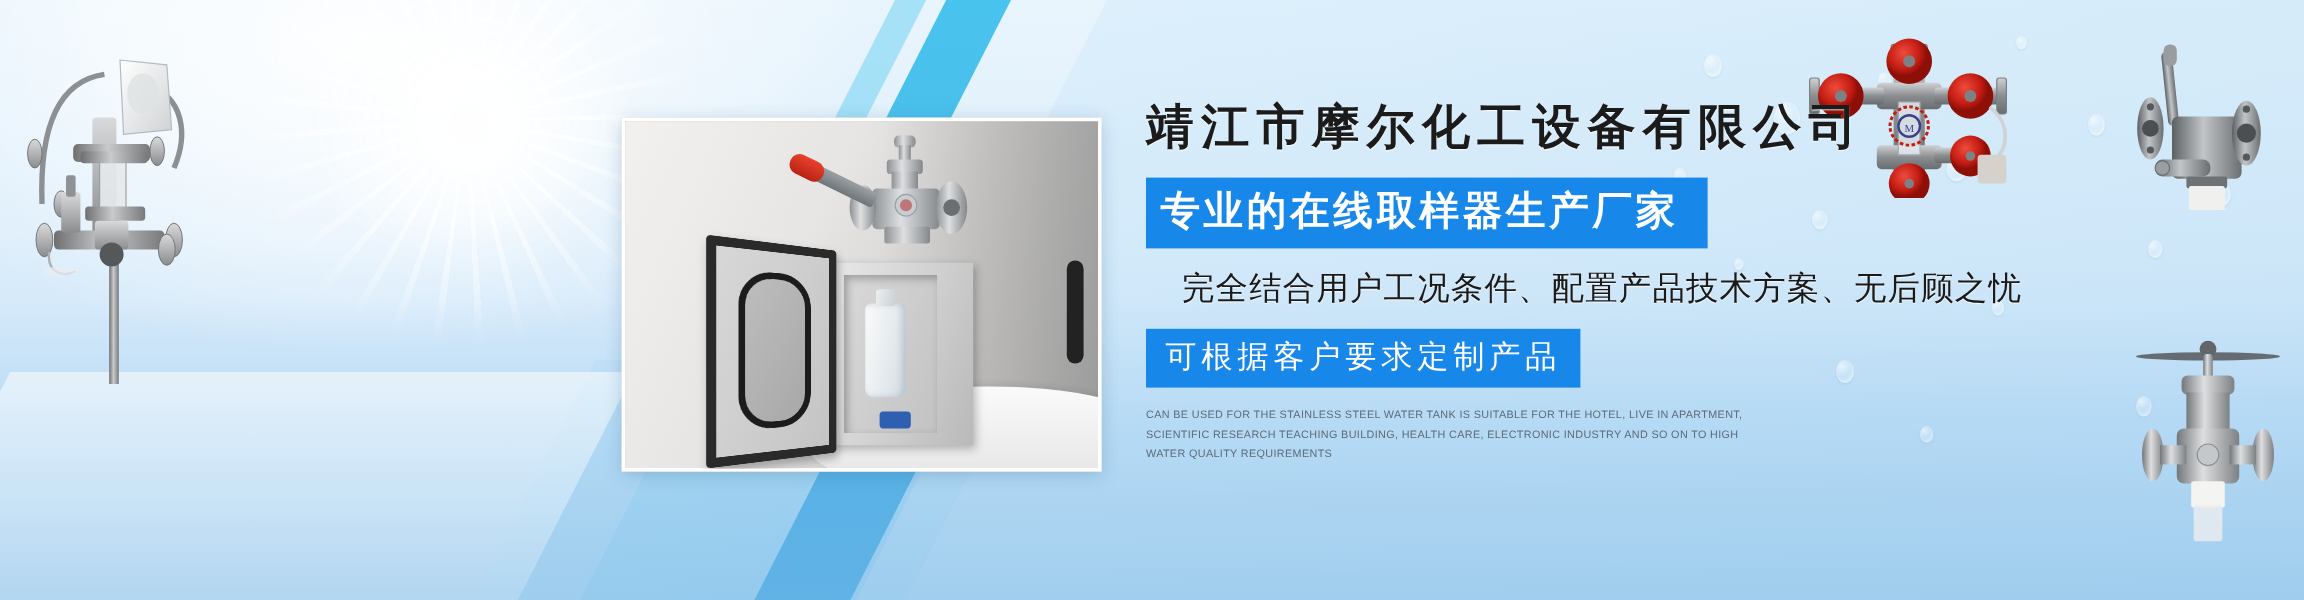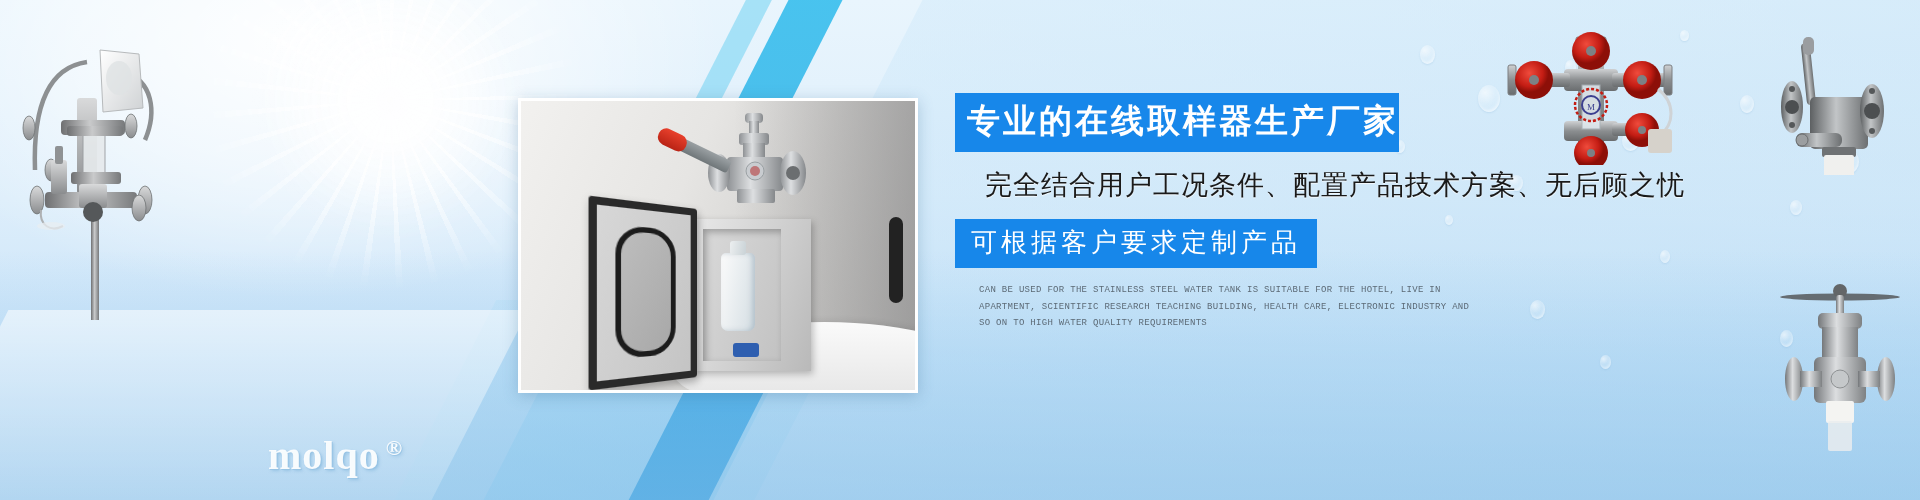--- a/index.html
+++ b/index.html
@@ -155,21 +155,21 @@
   }
 
   .headline{
     display:inline-block;
     margin-top:15px;
     background:#1787ea;
     color:#ffffff;
     font-size:33px;
     font-weight:bold;
     letter-spacing:3px;
-    padding:6px 0 8px 12px;
+    padding:6px 24px 8px 12px;
     white-space:nowrap;
   }
 
   .subline{
     margin-top:15px;
     font-size:27px;
     color:#1a1a1a;
     letter-spacing:1px;
     white-space:nowrap;
     text-shadow:0 1px 1px rgba(255,255,255,.8);
@@ -183,27 +183,26 @@
     color:#ffffff;
     font-size:26px;
     letter-spacing:4px;
     padding:6px 16px 8px 16px;
     white-space:nowrap;
   }
 
   .eng-desc{
     margin-top:14px;
     width:500px;
-    font-family:Liberation Mono, monospace;
+    font-family:Liberation Sans, sans-serif;
     font-size:9px;
     line-height:1.85;
     letter-spacing:.3px;
     color:#5c6a76;
     text-transform:uppercase;
-    margin-left:24px;
   }
 
   
   .watermark{
     position:absolute; left:268px; top:455px;
     font-family:"Liberation Serif", serif;
     font-weight:bold;
     font-size:40px;
     letter-spacing:1px;
     color:rgba(255,255,255,.92);
@@ -431,23 +430,21 @@
       <ellipse cx="116" cy="104" rx="9" ry="22" fill="url(#gg)"></ellipse>
       <rect x="30" y="96" width="22" height="16" fill="url(#gg)"></rect>
       <rect x="88" y="96" width="22" height="16" fill="url(#gg)"></rect>
       <circle cx="70" cy="104" r="9" fill="#c5c8ca" stroke="#8d9092"></circle>
       <rect x="56" y="126" width="28" height="22" rx="2" fill="#f4f4f2"></rect>
       <rect x="58" y="146" width="24" height="30" rx="2" fill="#e9ecee" opacity=".85"></rect>
     </svg>
   </div>
 
   <div class="text-block">
+    <div class="company-name">靖江市摩尔化工设备有限公司</div>
     <div><span class="headline">专业的在线取样器生产厂家</span></div>
     <div class="subline">完全结合用户工况条件、配置产品技术方案、无后顾之忧</div>
     <div><span class="tagline">可根据客户要求定制产品</span></div>
     <div class="eng-desc">CAN BE USED FOR THE STAINLESS STEEL WATER TANK IS SUITABLE FOR THE HOTEL, LIVE IN APARTMENT, SCIENTIFIC RESEARCH TEACHING BUILDING, HEALTH CARE, ELECTRONIC INDUSTRY AND SO ON TO HIGH WATER QUALITY REQUIREMENTS</div>
   </div>
 
-  <div class="watermark">
-    <span>molqo</span><span class="reg">®</span>
-  </div>
 
 </div>
 
 </body></html>

